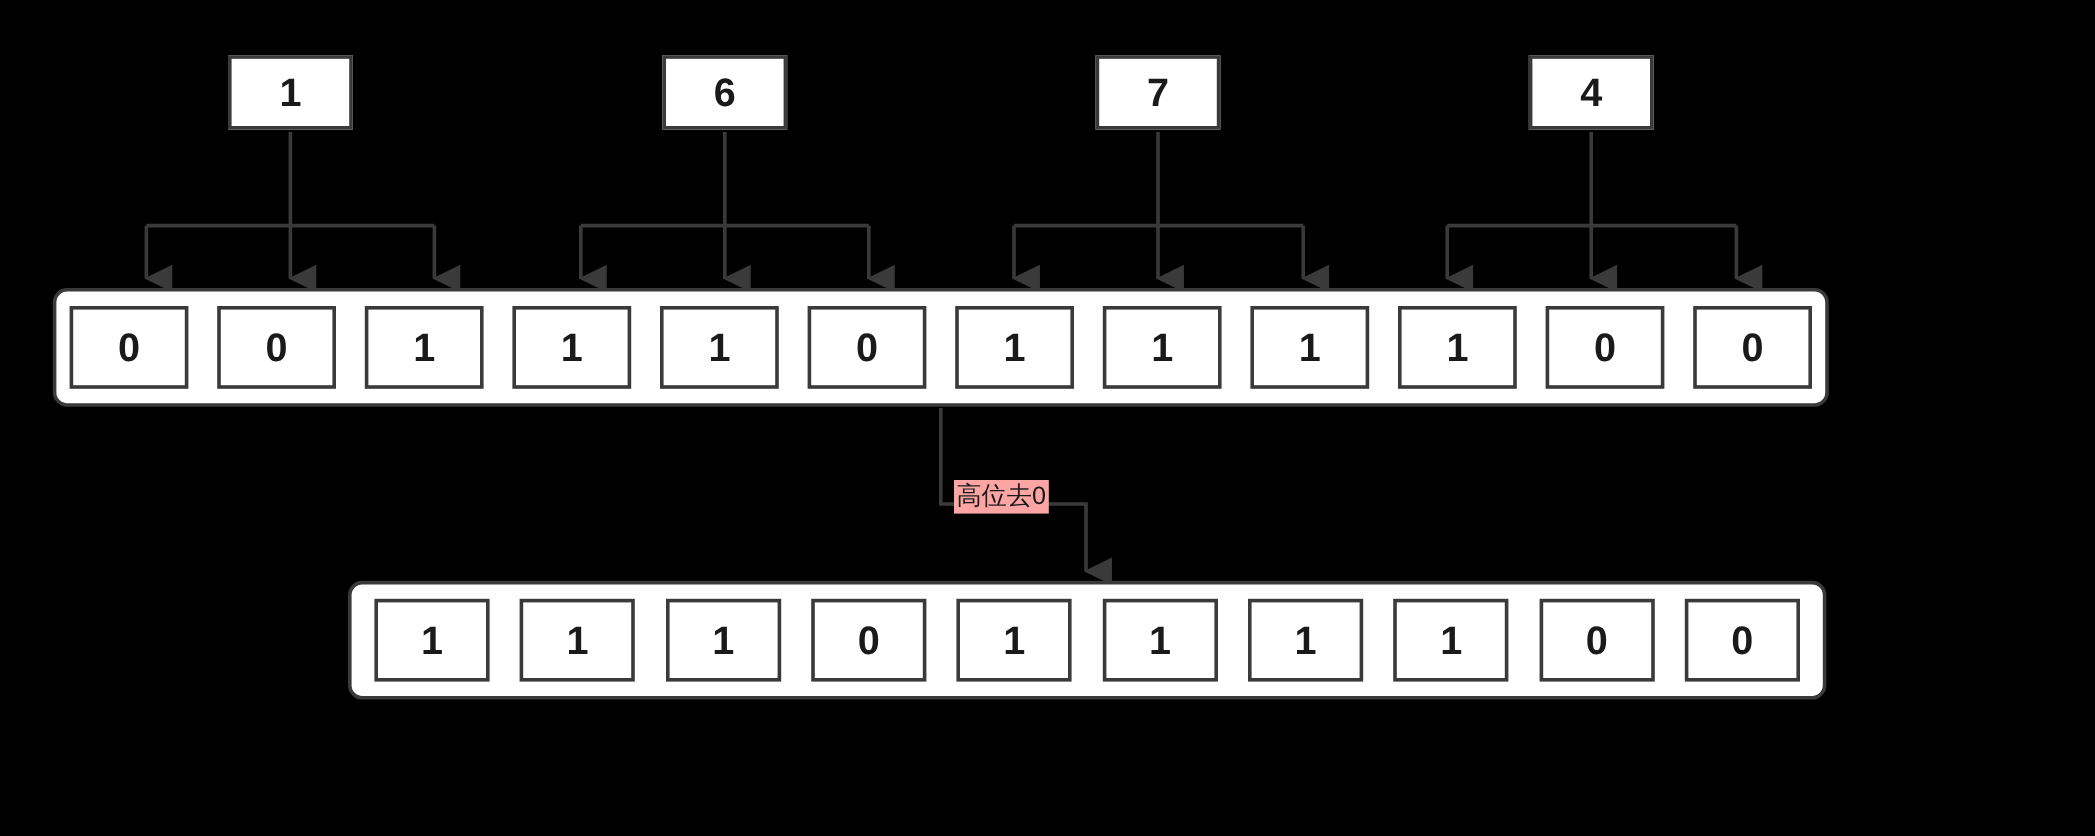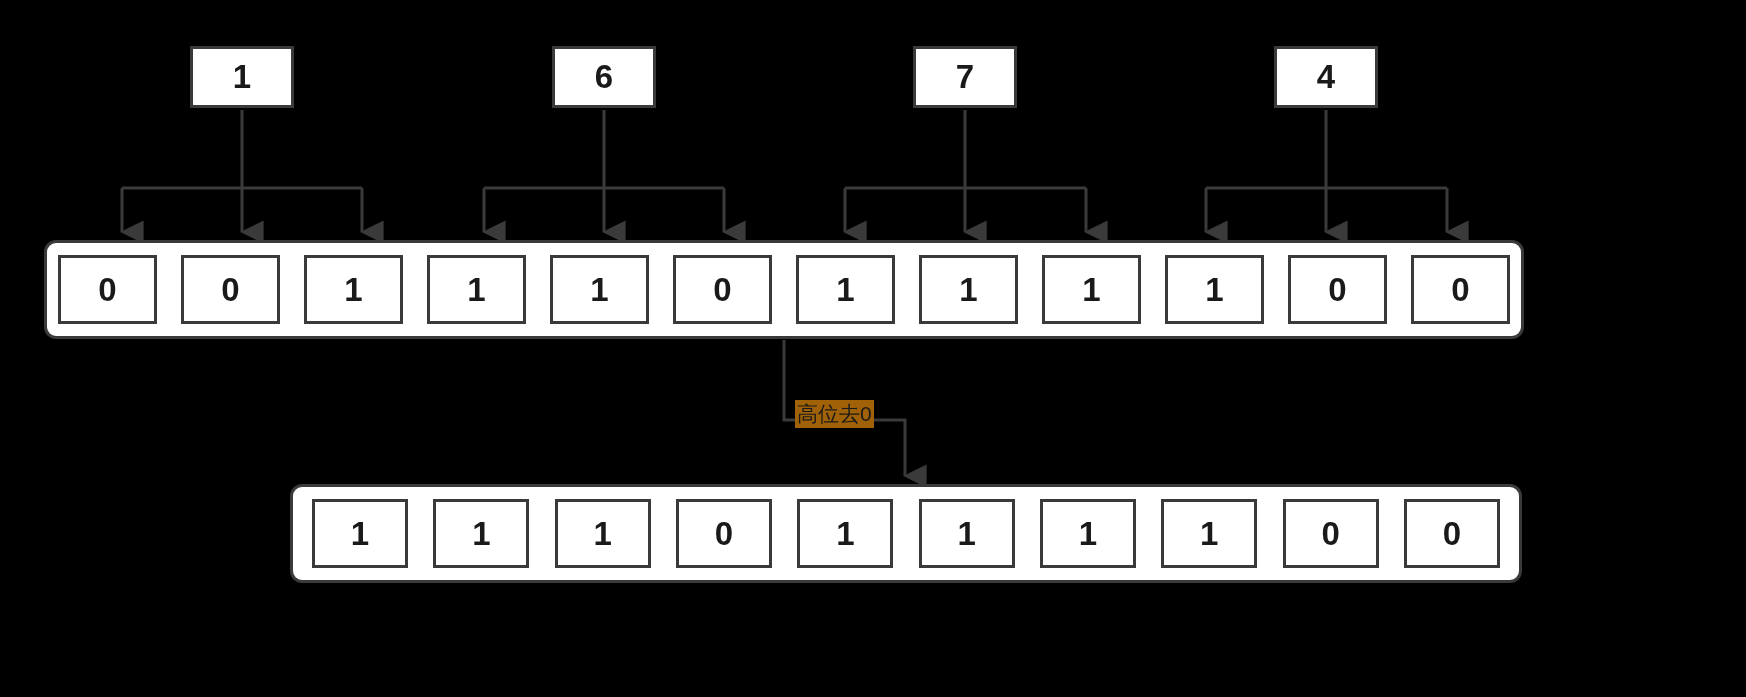--- a/index.html
+++ b/index.html
@@ -93,21 +93,21 @@
 
   #bit-bar-bottom .bit-cell {
     width: 96px;
   }
 
   
   #edge-label-strip-zeros {
     position: absolute;
     left: 795px;
     top: 400px;
-    background: #a16207;
+    background: #fca5a5;
     color: #1a1a1a;
     font-size: 21px;
     line-height: 26px;
     padding: 1px 2px;
     white-space: nowrap;
     z-index: 4;
   }
 </style>
 </head>
 <body>

